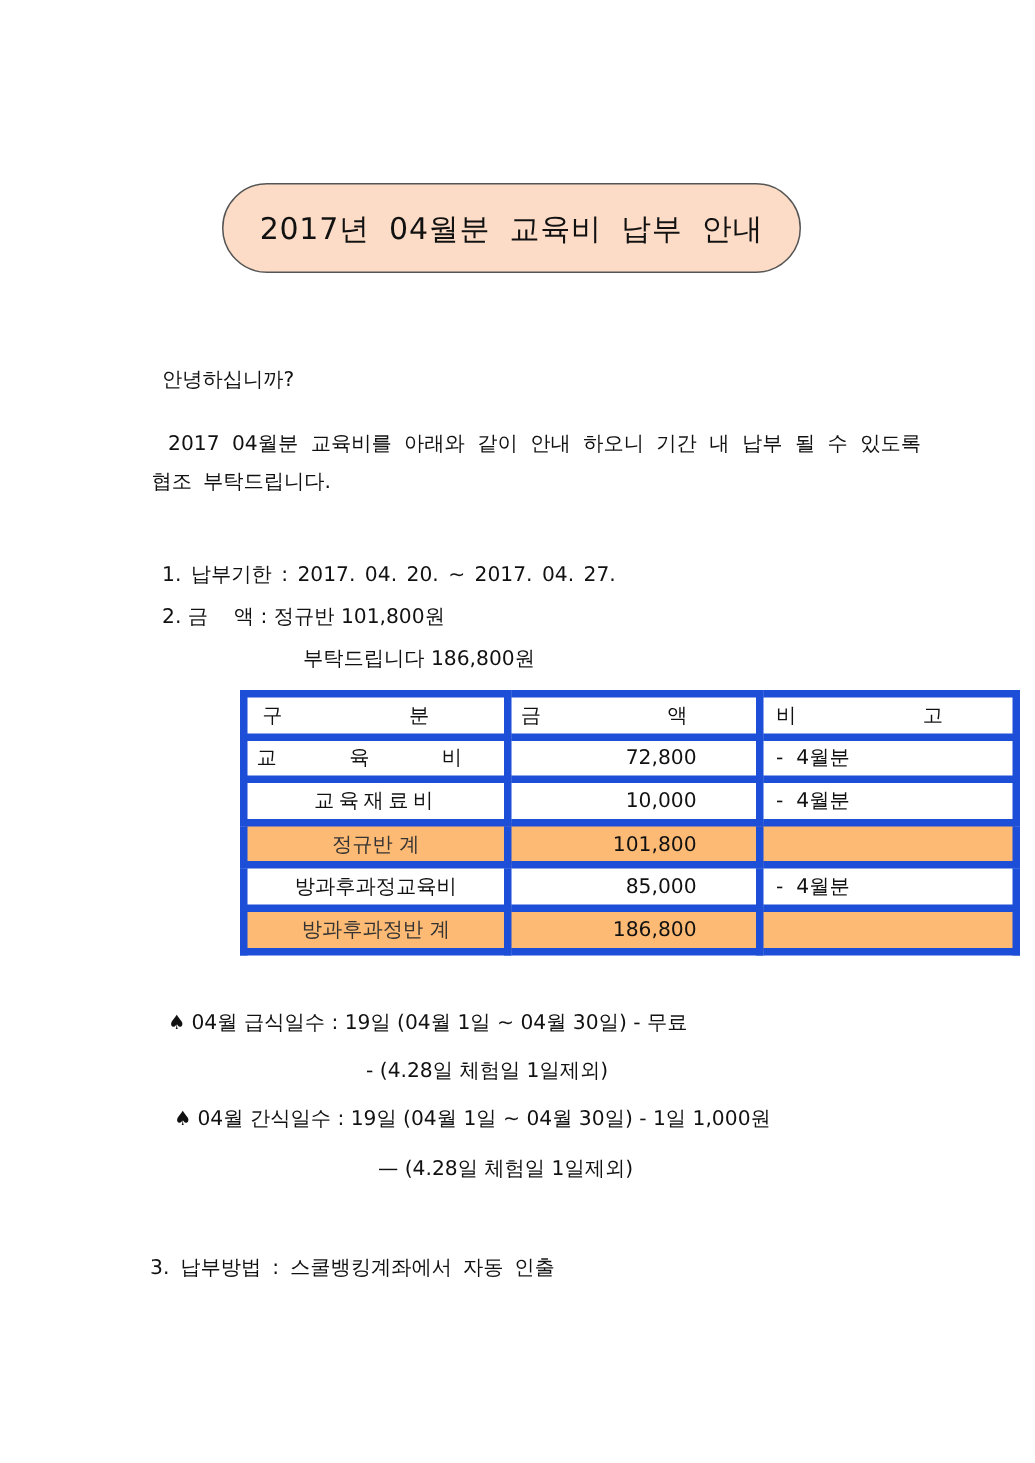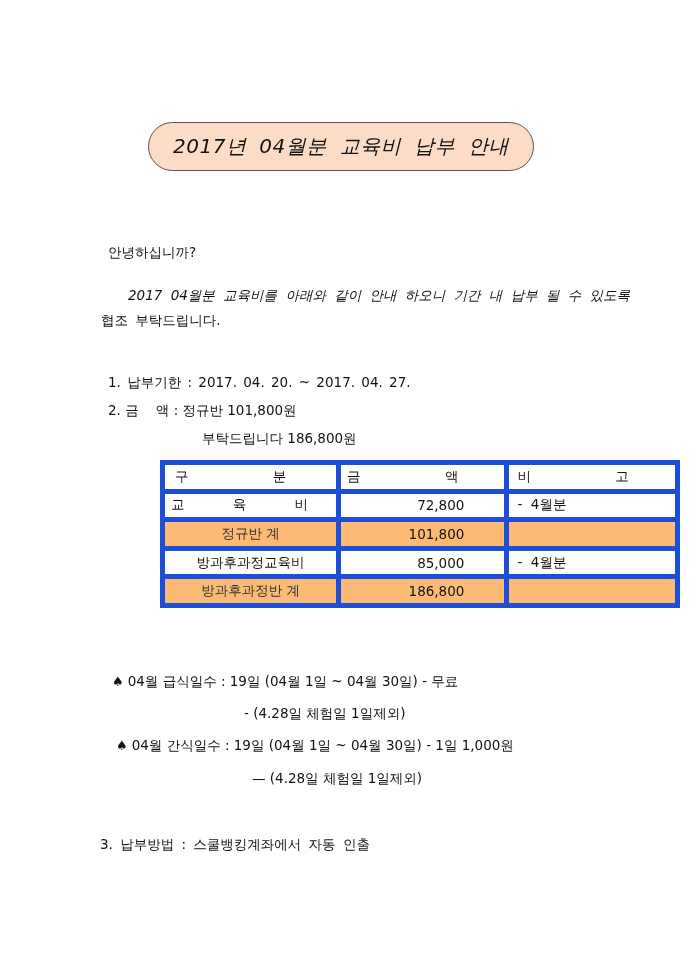--- a/index.html
+++ b/index.html
@@ -8,36 +8,36 @@
       position: relative;
       font-family: "DejaVu Sans", "Liberation Sans", sans-serif;
       color: #111111;
       overflow: hidden;
     }
     .abs { position: absolute; white-space: nowrap; margin-left: 24px; }
 
     .title-box {
       position: absolute;
       left: 148px; top: 122px;
-      width: 386px; height: 49px;
+      width: 386px; height: 60px;
       background: #FCDCC6;
       border: 1.5px solid #555555;
       border-radius: 31px;
-      display: flex; align-items: center; justify-content: center; font-style: italic;
+      display: flex; align-items: center; justify-content: center;
     }
     .title-text {
       font-size: 20px;
       letter-spacing: 0.5px;
       word-spacing: 6px;
       color: #111;
     }
 
     .body-text { font-size: 13.5px; letter-spacing: 0px; }
     .greeting { left: 84px; top: 244px; }
-    .intro-line1 { left: 104px; top: 287px; word-spacing: 4px; font-style: italic; }
+    .intro-line1 { left: 88px; top: 287px; word-spacing: 4px; }
     .intro-line2 { left: 77px; top: 312px; word-spacing: 3px; }
 
     .item1 { left: 84px; top: 374px; }
     .item2 { left: 84px; top: 402px; }
     .item2b { left: 178px; top: 430px; }
 
     .fee-table {
       position: absolute;
       left: 160px; top: 460px;
       width: 416px;
@@ -90,20 +90,25 @@
       <tr>
     <th class="c1"><span class="spaced-hdr">구 분</span></th>
     <th class="c2"><span class="spaced-hdr">금 액</span></th>
     <th class="c3"><span class="spaced-hdr">비 고</span></th>
   </tr>
   <tr>
     <td class="c1"><span class="spaced-wide">교 육 비</span></td>
     <td class="c2">72,800</td>
     <td class="c3" style="white-space:pre;">-  4월분</td>
   </tr>
+  <tr>
+    <td class="c1"><span class="spaced-med">교육재료비</span></td>
+    <td class="c2">10,000</td>
+    <td class="c3" style="white-space:pre;">-  4월분</td>
+  </tr>
   <tr class="hl">
     <td class="c1">정규반 계</td>
     <td class="c2">101,800</td>
     <td class="c3"></td>
   </tr>
   <tr>
     <td class="c1" style="letter-spacing:0px;padding:0 2px;">방과후과정교육비</td>
     <td class="c2">85,000</td>
     <td class="c3" style="white-space:pre;">-  4월분</td>
   </tr>

